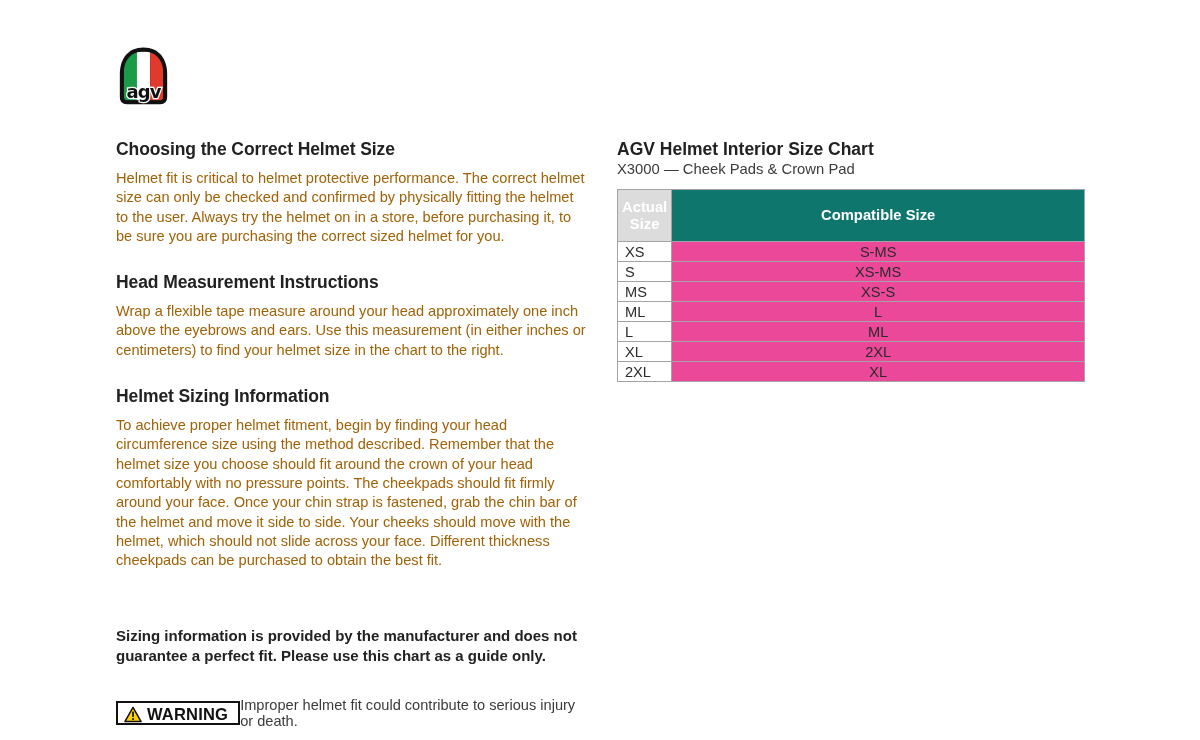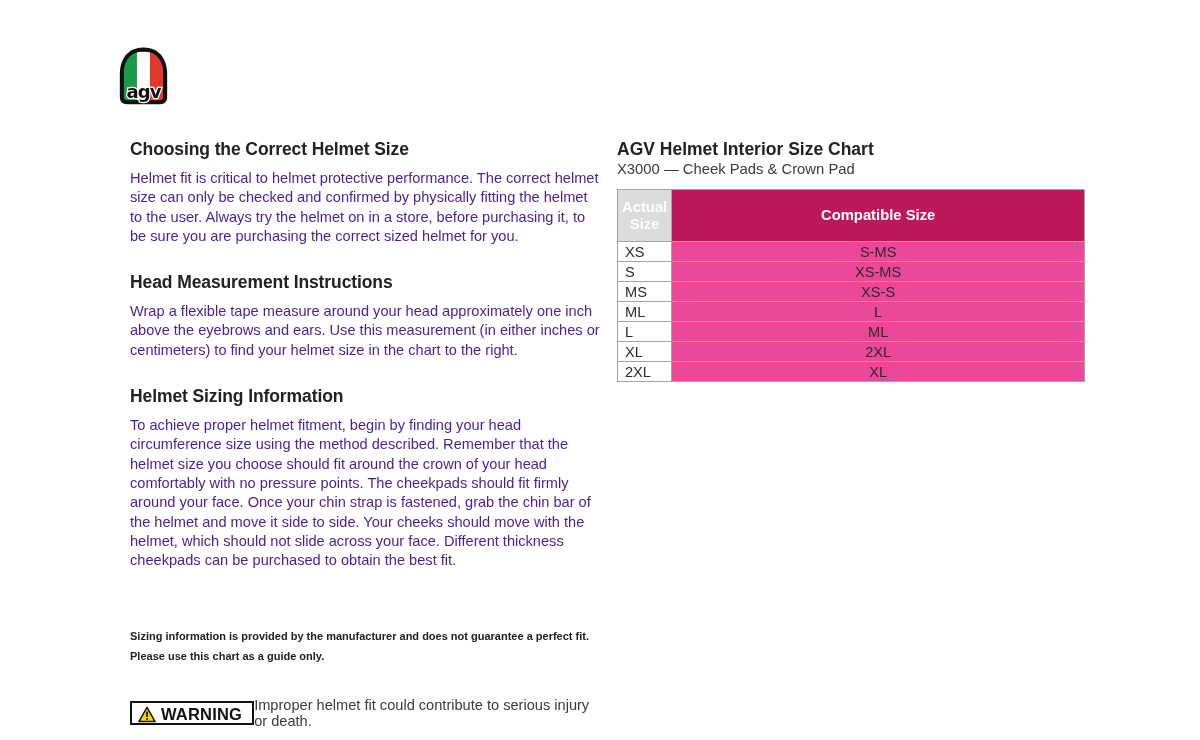--- a/index.html
+++ b/index.html
@@ -6,32 +6,32 @@
   html, body { background:#ffffff; }
   body {
     width:1200px; height:740px;
     position:relative; overflow:hidden;
     font-family:"Liberation Sans", sans-serif;
     color:#3b3b3b;
   }
   .logo { position:absolute; left:117px; top:46px; width:53px; height:60px; }
 
   
-  .left-col { position:absolute; left:130px; top:138px; width:472px; }
+  .left-col { position:absolute; left:116px; top:138px; width:472px; }
   .section h2 {
     font-size:17.5px; font-weight:700; color:#222;
     margin-bottom:9px; letter-spacing:-0.1px; line-height:22px;
   }
   .section p {
-    font-size:14.6px; line-height:19.3px; color:#4c1d95;
+    font-size:14.6px; line-height:19.3px; color:#a16207;
     margin-bottom:25px;
   }
   .disclaimer {
     margin-top:56px; width:462px;
-    font-size:11px; line-height:20px; font-weight:700; color:#222;
+    font-size:15px; line-height:20px; font-weight:700; color:#222;
   }
   .warning-row { margin-top:31px; display:flex; align-items:center; }
   .warning-box {
     display:inline-flex; align-items:center; gap:5px;
     border:2px solid #111; background:#fff;
     padding:4px 10px 1px 6px; height:24px;
   }
   .warning-box .warning-label {
     font-size:16.5px; font-weight:700; color:#111; letter-spacing:0.2px;
   }
@@ -44,21 +44,21 @@
   table.size-chart {
     width:100%; border-collapse:collapse;
     font-size:14.6px; color:#2b2b2b;
   }
   .size-chart th, .size-chart td { border:1px solid #a3a3a3; }
   .size-chart th {
     height:52px; font-weight:700; color:#ffffff;
     text-align:center; font-size:14.8px; line-height:17px;
   }
   .size-chart th.col-actual { background:#dcdcdc; width:53px; padding:0 4px; }
-  .size-chart th.col-compat { background:#be185d; }
+  .size-chart th.col-compat { background:#0f766e; }
   .size-chart td { height:20px; }
   .size-chart td.cell-actual { background:#ffffff; text-align:left; padding-left:7px; }
   .size-chart td.cell-compat { background:#ec4899; text-align:center; }
 </style>
 </head>
 <body>
 
 <div class="logo">
   <svg viewBox="0 0 56 62" width="53" height="60">
     <defs>

